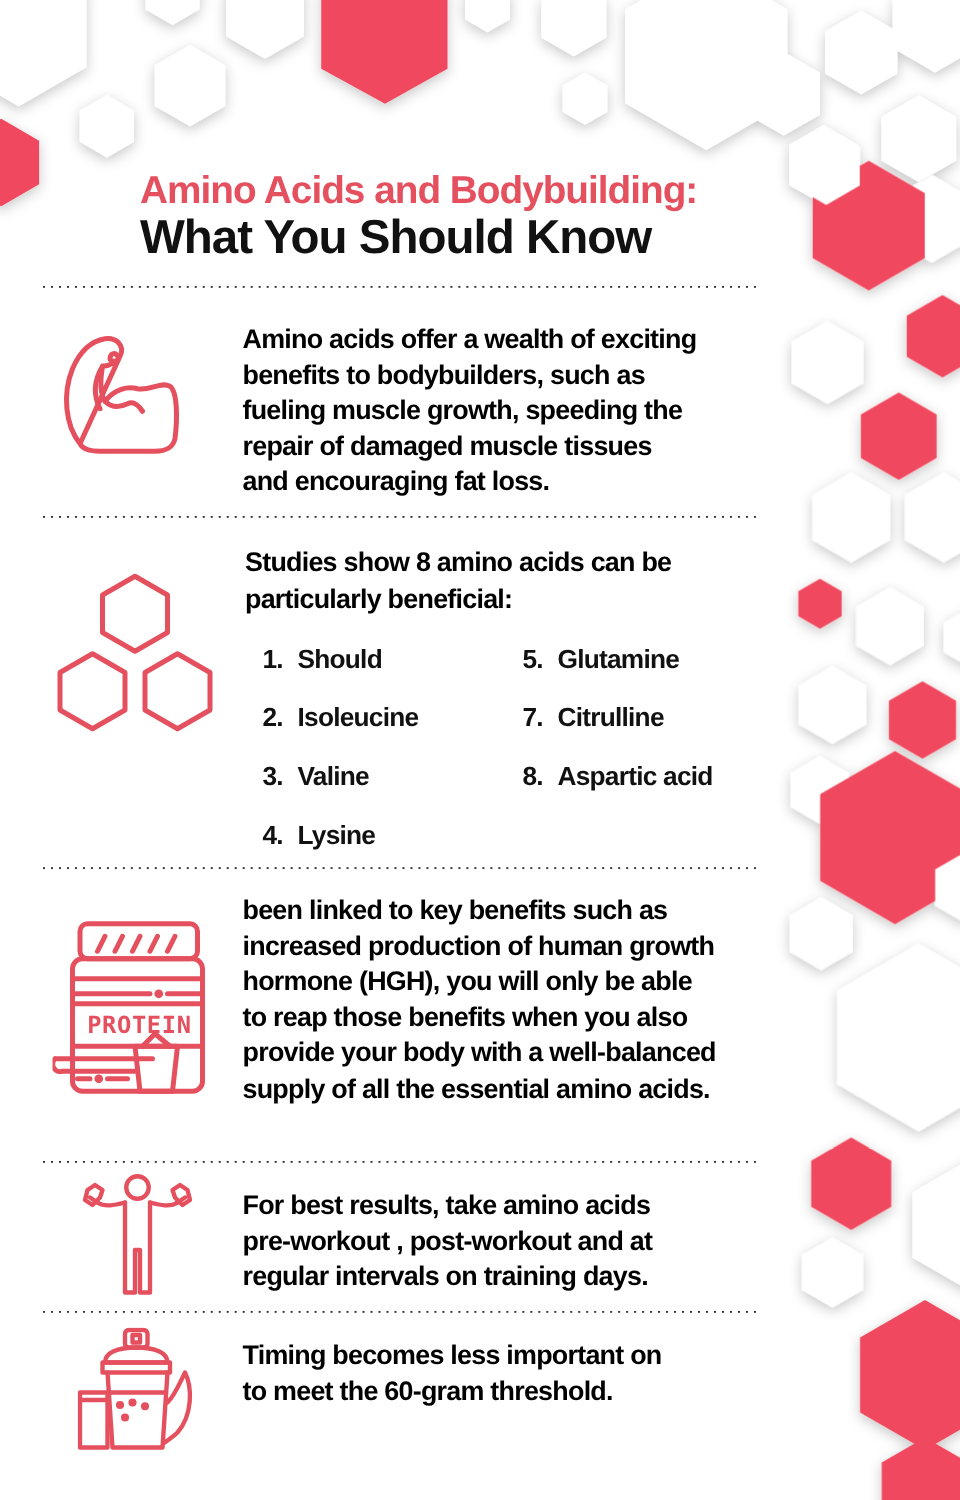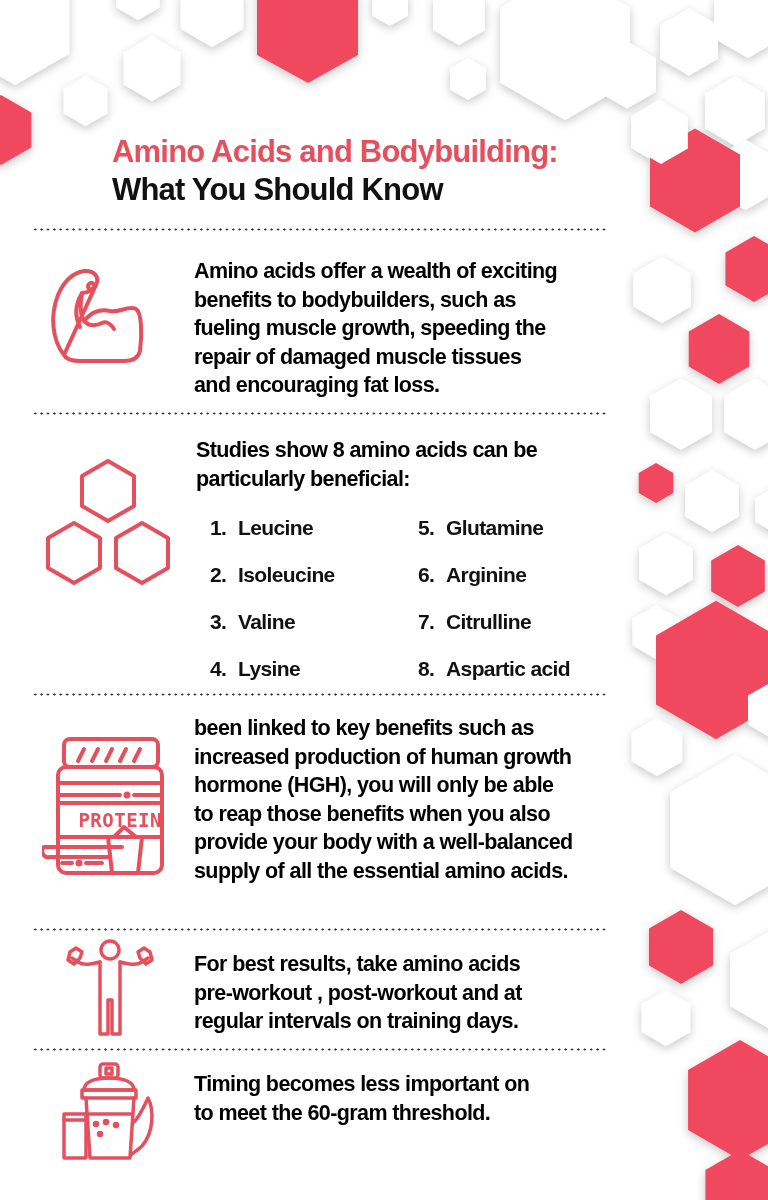--- a/index.html
+++ b/index.html
@@ -4,21 +4,21 @@
 <style>
   * { margin: 0; padding: 0; box-sizing: border-box; }
   html, body { width: 768px; height: 1200px; overflow: hidden; background: #ffffff; }
   body { position: relative; font-family: "Liberation Sans", sans-serif; color: #111; }
   .bg { position: absolute; inset: 0; z-index: 0; }
   .bg svg { width: 768px; height: 1200px; display: block; }
   .content { position: absolute; left: 0; top: 0; width: 768px; height: 1200px; z-index: 1; padding-left: 40px; }
 
   .title { position: absolute; left: 112px; top: 133px; font-weight: bold; letter-spacing: -0.8px; }
   .title .l1 { font-size: 31px; line-height: 38px; color: #E5505F; }
-  .title .l2 { font-size: 31px; line-height: 38px; color: #111; }
+  .title .l2 { font-size: 38px; line-height: 38px; color: #111; }
 
   .divider { position: absolute; left: 32px; width: 576px; height: 3px;
     background-image: radial-gradient(circle, #333 0.9px, transparent 1.2px);
     background-size: 6.4px 3px; background-repeat: repeat-x; }
 
   .icon { position: absolute; }
   .icon svg { display: block; }
 
   .text { position: absolute; font-size: 21.5px; line-height: 28.5px; font-weight: bold; color: #000000; letter-spacing: -0.6px; }
 
@@ -119,47 +119,46 @@
       <polygon points="68,4 94,19 94,49 68,64 42,49 42,19"></polygon>
       <polygon points="34,66 60,81 60,111 34,126 8,111 8,81"></polygon>
       <polygon points="102,66 128,81 128,111 102,126 76,111 76,81"></polygon>
     </svg>
   </div>
   <div class="text" style="left:196px;top:436px">
     <div>Studies show 8 amino acids can be</div>
     <div>particularly beneficial:</div>
   </div>
   <div class="list">
-    <div class="item"><span class="num">1.</span><span>Leucine</span></div>
+    <div class="item"><span class="num">1.</span><span>Should</span></div>
     <div class="item"><span class="num">2.</span><span>Isoleucine</span></div>
     <div class="item"><span class="num">3.</span><span>Valine</span></div>
     <div class="item"><span class="num">4.</span><span>Lysine</span></div>
     <div class="item"><span class="num">5.</span><span>Glutamine</span></div>
-    <div class="item"><span class="num">6.</span><span>Arginine</span></div>
     <div class="item"><span class="num">7.</span><span>Citrulline</span></div>
     <div class="item"><span class="num">8.</span><span>Aspartic acid</span></div>
   </div>
 
   <div class="divider" style="top:693px"></div>
 
   <div class="icon" style="left:42px;top:735px">
     <svg width="124" height="144" viewBox="0 0 124 144" fill="none" stroke="#E5505F" stroke-width="4" stroke-linecap="round" stroke-linejoin="round">
       <rect x="22" y="4" width="94" height="28" rx="6"></rect>
       <path d="M36 26 l6 -12 M50 26 l6 -12 M64 26 l6 -12 M78 26 l6 -12 M92 26 l6 -12"></path>
       <rect x="16" y="32" width="104" height="106" rx="8"></rect>
       <path d="M16 48 H120 M16 60 H78 M92 60 H120"></path>
       <circle cx="85" cy="60" r="1.5" fill="#E5505F"></circle>
       <rect x="16" y="68" width="104" height="34"></rect>
       <path d="M2 112 H80 M2 112 a6 6 0 0 0 6 10 H66"></path>
       <path d="M66 102 L100 102 L96 138 L70 138 Z"></path>
       <path d="M72 102 L82 92 L94 102"></path>
       <path d="M20 128 H30 M44 128 H60"></path>
       <circle cx="37" cy="128" r="1.5" fill="#E5505F"></circle>
     </svg>
-    <span style="position:absolute;left:19px;top:68px;width:101px;text-align:right;font-family:'DejaVu Sans Mono',monospace;font-weight:bold;font-size:19px;line-height:34px;color:#E5505F;letter-spacing:0.5px">PROTEIN</span>
+    <span style="position:absolute;left:19px;top:68px;width:101px;text-align:center;font-family:'DejaVu Sans Mono',monospace;font-weight:bold;font-size:19px;line-height:34px;color:#E5505F;letter-spacing:0.5px">PROTEIN</span>
   </div>
   <div class="text" style="left:194px;top:714px">
     <div>been linked to key benefits such as</div>
     <div>increased production of human growth</div>
     <div>hormone (HGH), you will only be able</div>
     <div>to reap those benefits when you also</div>
     <div>provide your body with a well-balanced</div>
     <div>supply of all the essential amino acids.</div>
   </div>
 

